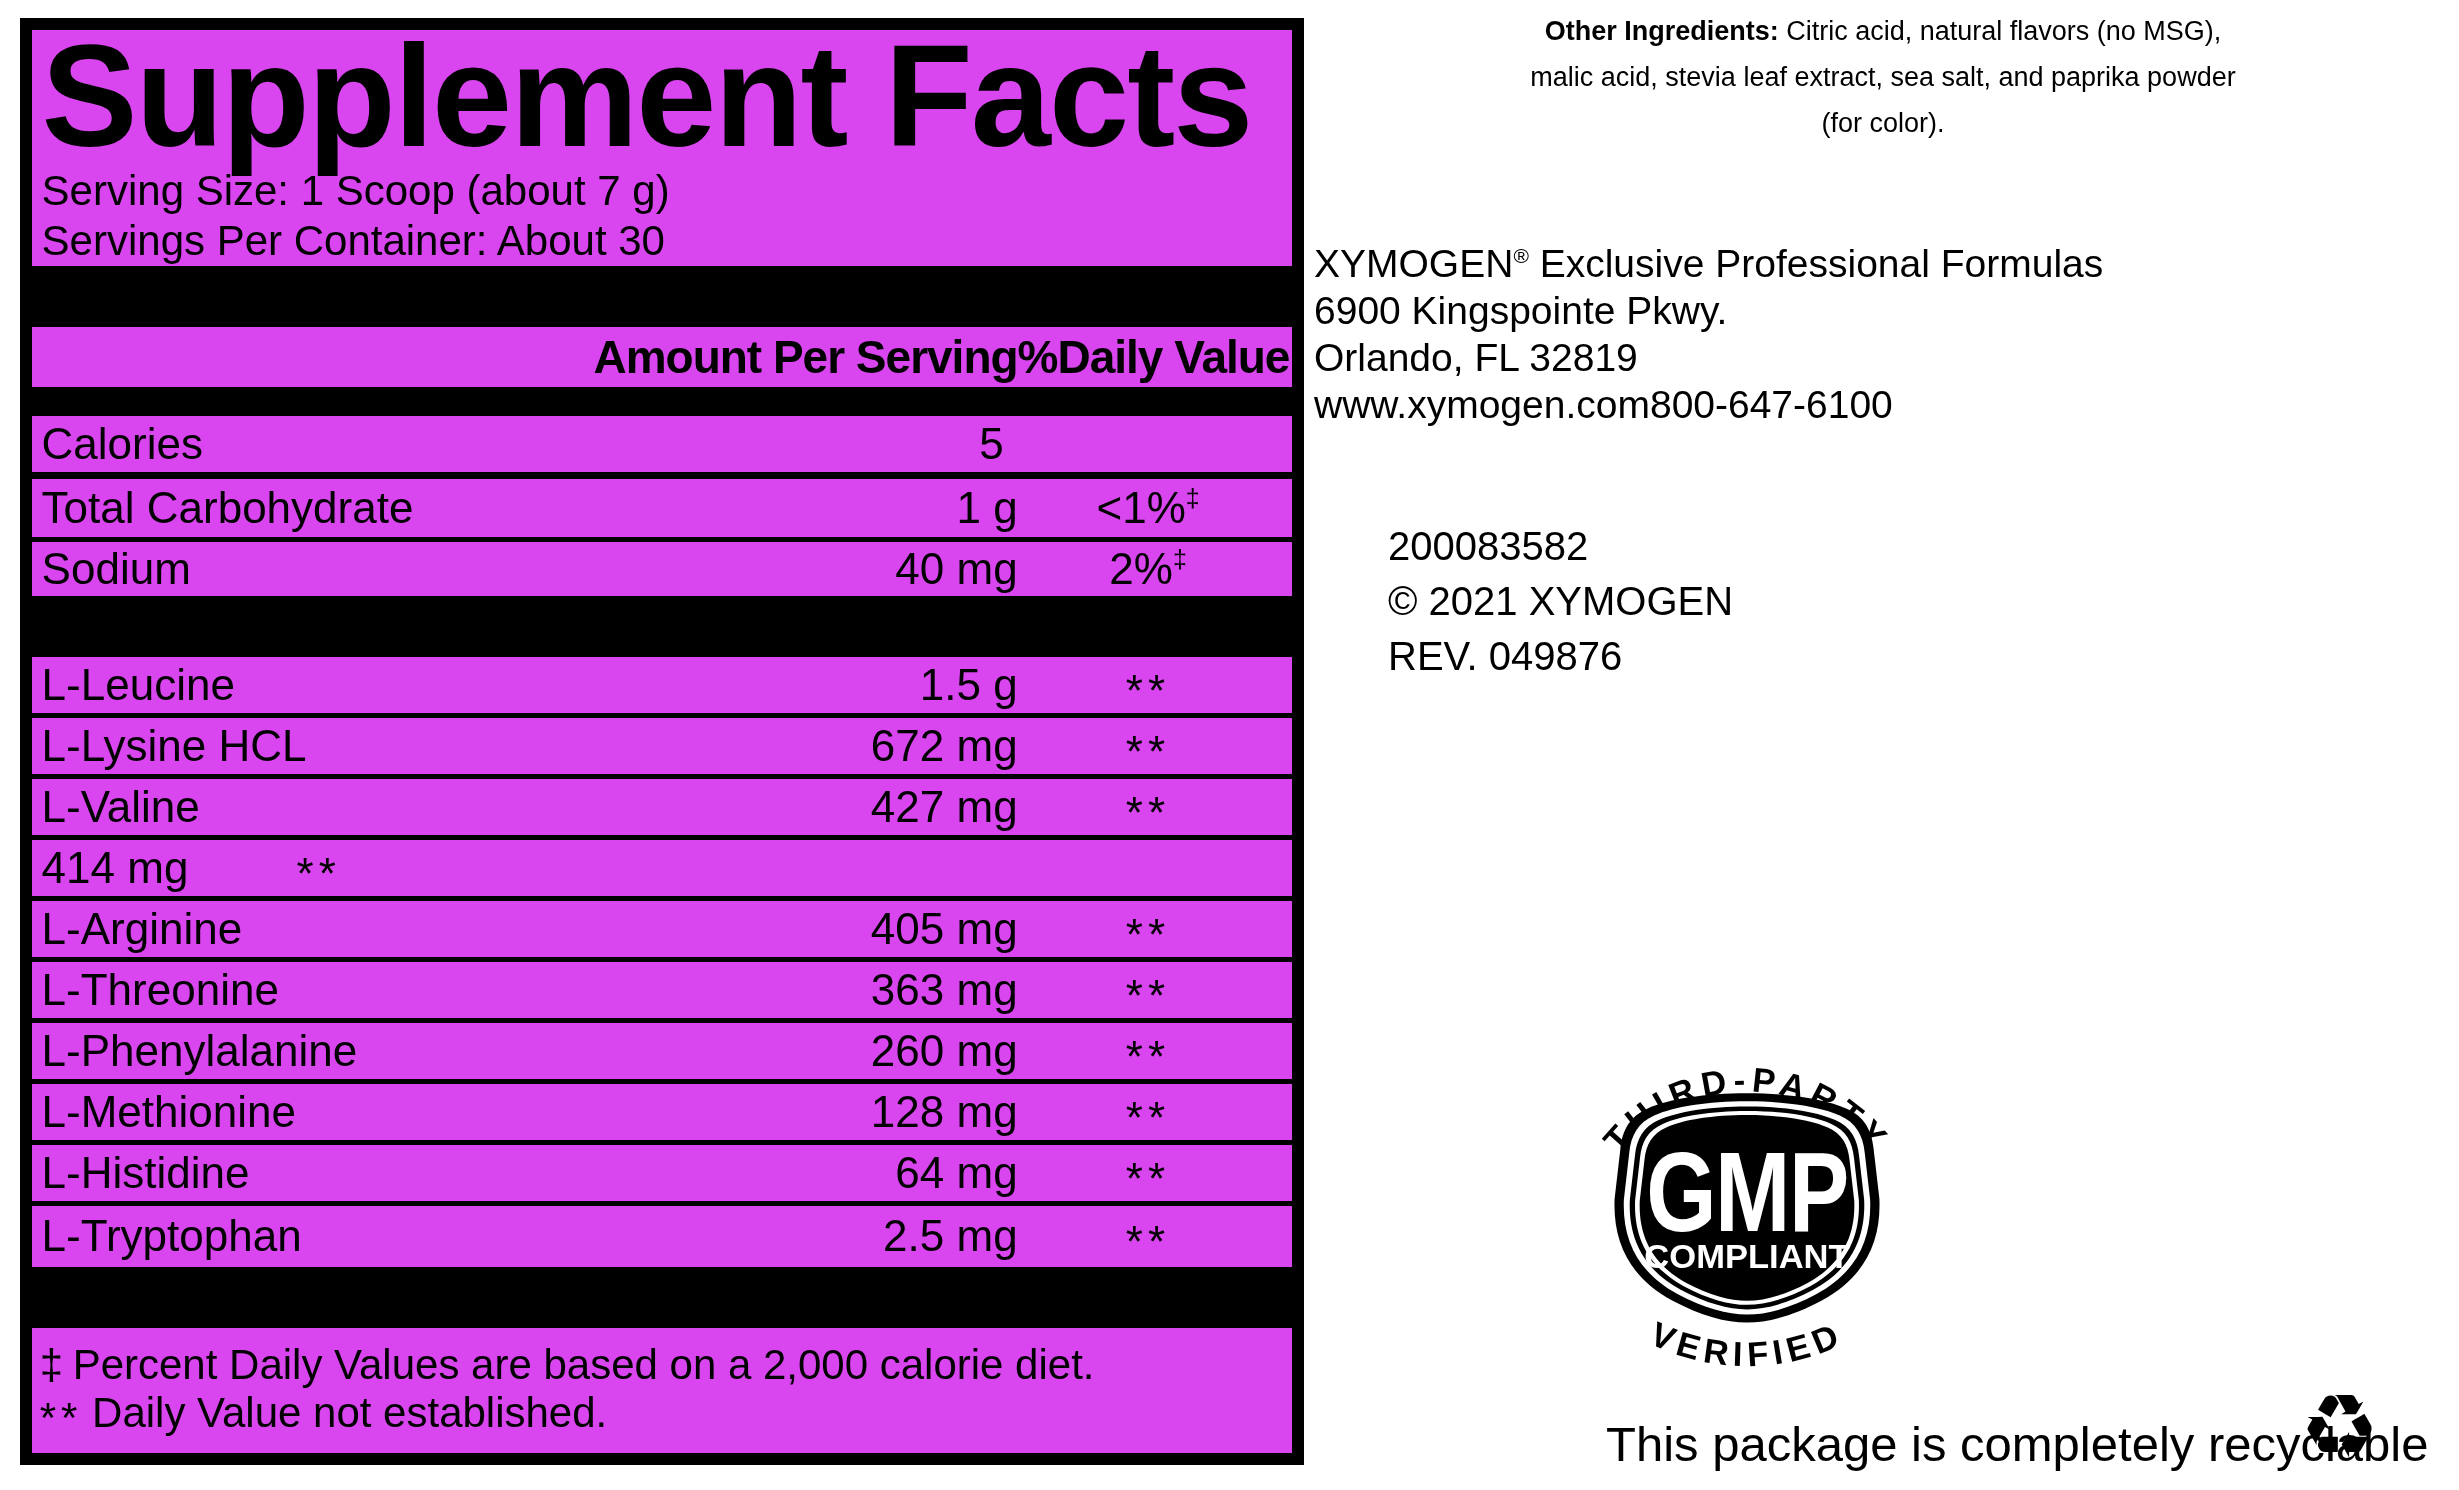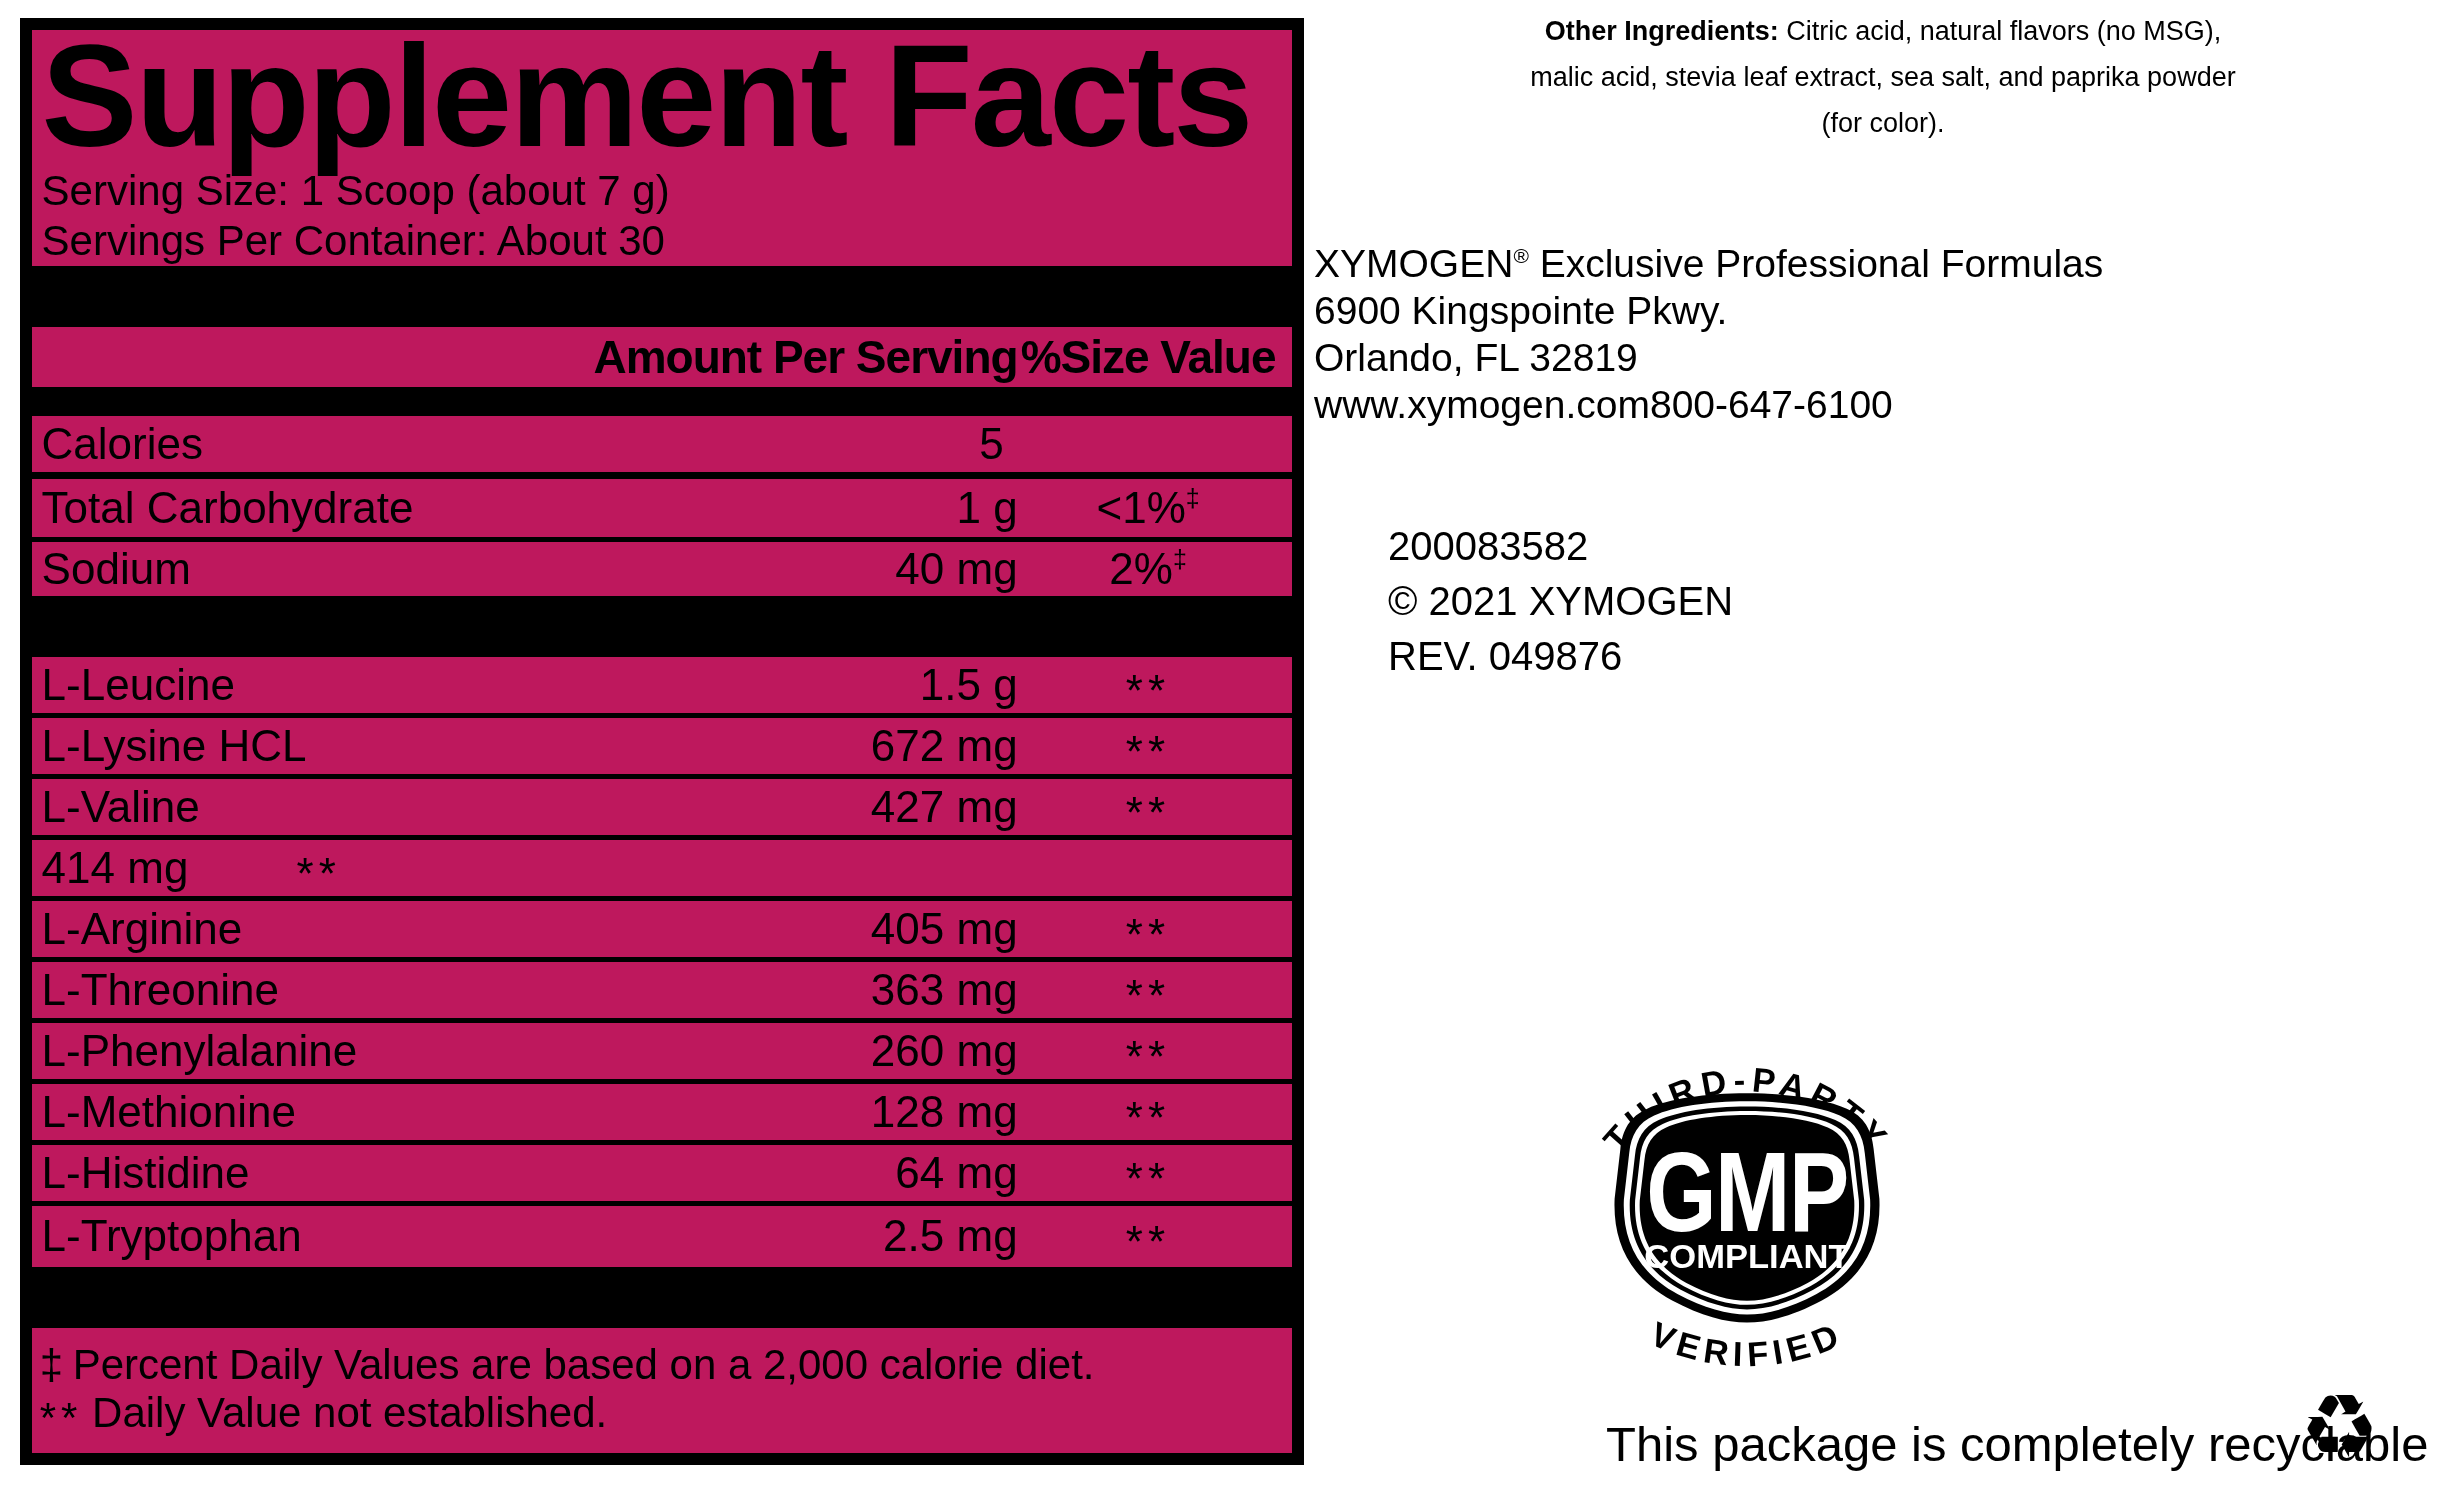--- a/index.html
+++ b/index.html
@@ -1,21 +1,21 @@
 <!DOCTYPE html>
 <html><head>
 <meta charset="utf-8">
 <style>
   * { margin:0; padding:0; box-sizing:border-box; }
   html,body { width:2459px; height:1491px; background:#fff; color:#000;
               font-family:"Liberation Sans", sans-serif; overflow:hidden; position:relative; }
 
   
   .facts-panel { position:absolute; left:20px; top:18px; width:1284px; height:1447px;
-                 border:12.5px solid #000; background:#be185d; }
+                 border:12.5px solid #000; background:#d946ef; }
   .panel-title { margin:0 0 0 9.6px; font-size:144px; font-weight:700; letter-spacing:-1.9px;
                  line-height:134px; white-space:nowrap; transform-origin:left center; }
   .serving-line { margin-left:9.6px; font-size:42px; line-height:50px; white-space:nowrap; }
   .serving-line.first { margin-top:1.9px; }
 
   .bar { background:#000; width:100%; }
   .bar-thick { height:61px; }
   .bar-thin  { height:29px; }
 
   .trow { display:flex; align-items:center; padding:0 13.4px 0 9.6px; font-size:44px; }
@@ -60,21 +60,21 @@
   <h1 class="panel-title" id="panel-title" style="transform: scaleX(1);">Supplement Facts</h1>
 
   <div class="serving-line first">Serving Size: 1 Scoop (about 7 g)</div>
   <div class="serving-line">Servings Per Container: About 30</div>
 
   <div class="bar bar-thick"></div>
 
   <div class="trow header-row">
     <div class="cell-name"></div>
     <div class="cell-amount">Amount Per Serving</div>
-    <div class="cell-dv">%Size Value</div>
+    <div class="cell-dv">%Daily Value</div>
   </div>
 
   <div class="bar bar-thin"></div>
 
   <div id="nutrient-rows">
       <div class="trow nrow thick-border">
         <div class="cell-name">Calories</div>
         <div class="cell-amount">5</div>
         <div class="cell-dv"><span></span></div>
       </div>

